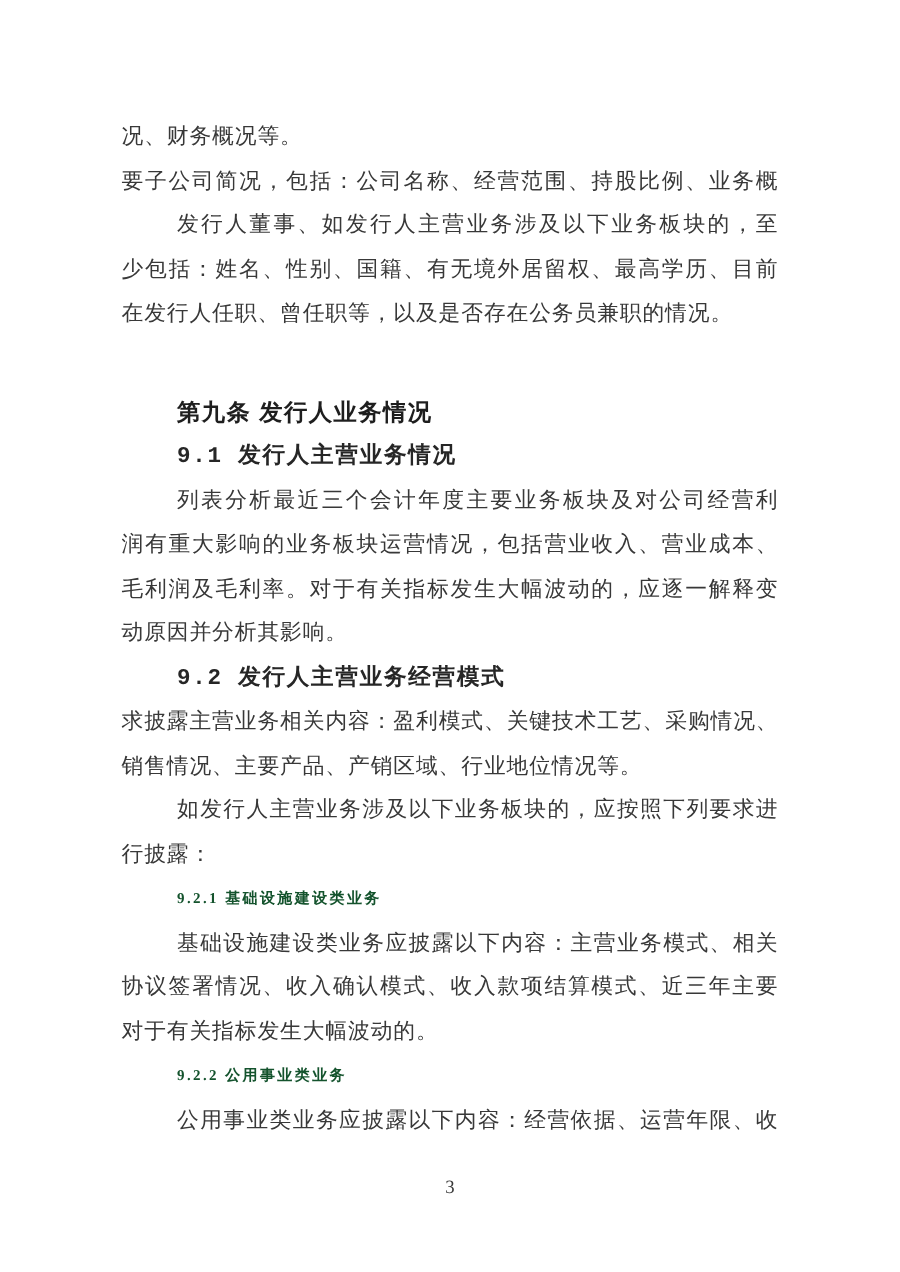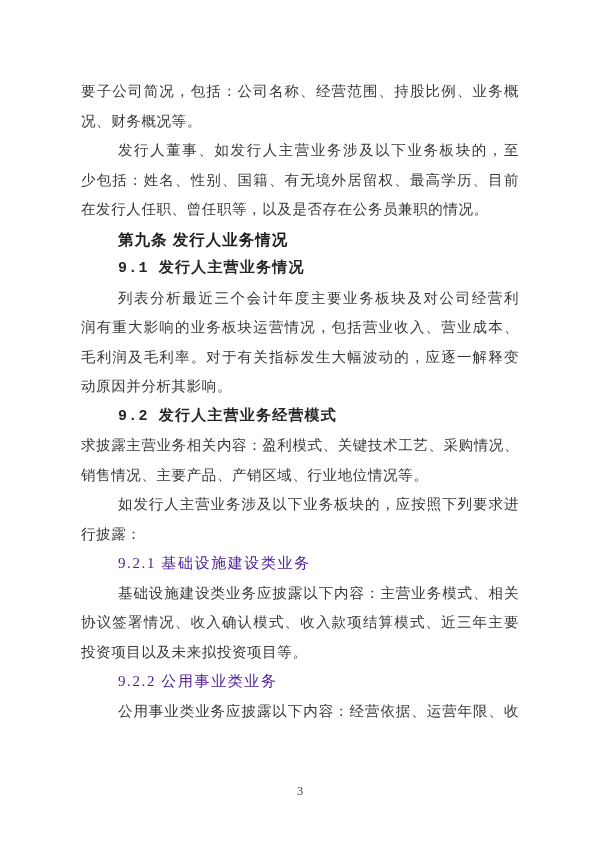--- a/index.html
+++ b/index.html
@@ -46,37 +46,38 @@
   }
   
   .ln.h1 {
     font-family: "Liberation Sans", "DejaVu Sans", sans-serif;
     font-weight: 700;
     font-size: 15.5px;
     letter-spacing: 1px;
     color: #1e1e1e;
     text-indent: 37px;
     text-align-last: left;
+    margin-top: 36px;
   }
   
   .ln.h2 {
     font-weight: 700;
     font-size: 15px;
     letter-spacing: 1.2px;
     color: #262626;
     text-indent: 37px;
     text-align-last: left;
     font-family: Liberation Mono, monospace;
   }
   
   .ln.h3 {
-    font-weight: 400;
-    font-size: 15px;
+    font-weight: 700;
+    font-size: 10px;
     letter-spacing: 1.6px;
-    color: #4c1d95;
+    color: #14532d;
     text-indent: 37px;
     text-align-last: left;
   }
   .pagenum {
     position: absolute;
     top: 782px;
     left: 0;
     width: 100%;
     height: 18px;
     line-height: 18px;
@@ -84,22 +85,22 @@
     font-size: 12.5px;
     color: #3a3a3a;
   }
 </style>
 </head>
 <body>
 
 <div class="page">
   <div class="content">
 
+    <div class="ln end">况、财务概况等。</div>
     <div class="ln full">要子公司简况，包括：公司名称、经营范围、持股比例、业务概</div>
-    <div class="ln end">况、财务概况等。</div>
 
     <div class="ln full ind">发行人董事、如发行人主营业务涉及以下业务板块的，至</div>
     <div class="ln full">少包括：姓名、性别、国籍、有无境外居留权、最高学历、目前</div>
     <div class="ln end">在发行人任职、曾任职等，以及是否存在公务员兼职的情况。</div>
 
     <div class="ln h1">第九条 发行人业务情况</div>
 
     <div class="ln h2">9.1 发行人主营业务情况</div>
 
     <div class="ln full ind">列表分析最近三个会计年度主要业务板块及对公司经营利</div>
@@ -112,21 +113,21 @@
     <div class="ln full">求披露主营业务相关内容：盈利模式、关键技术工艺、采购情况、</div>
     <div class="ln end">销售情况、主要产品、产销区域、行业地位情况等。</div>
 
     <div class="ln full ind">如发行人主营业务涉及以下业务板块的，应按照下列要求进</div>
     <div class="ln end">行披露：</div>
 
     <div class="ln h3">9.2.1 基础设施建设类业务</div>
 
     <div class="ln full ind">基础设施建设类业务应披露以下内容：主营业务模式、相关</div>
     <div class="ln full">协议签署情况、收入确认模式、收入款项结算模式、近三年主要</div>
-    <div class="ln end">投资项目以及未来拟投资项目等。</div>
+    <div class="ln end">对于有关指标发生大幅波动的。</div>
 
     <div class="ln h3">9.2.2 公用事业类业务</div>
 
     <div class="ln full ind">公用事业类业务应披露以下内容：经营依据、运营年限、收</div>
 
   </div>
 
   <div class="pagenum">3</div>
 </div>
 

